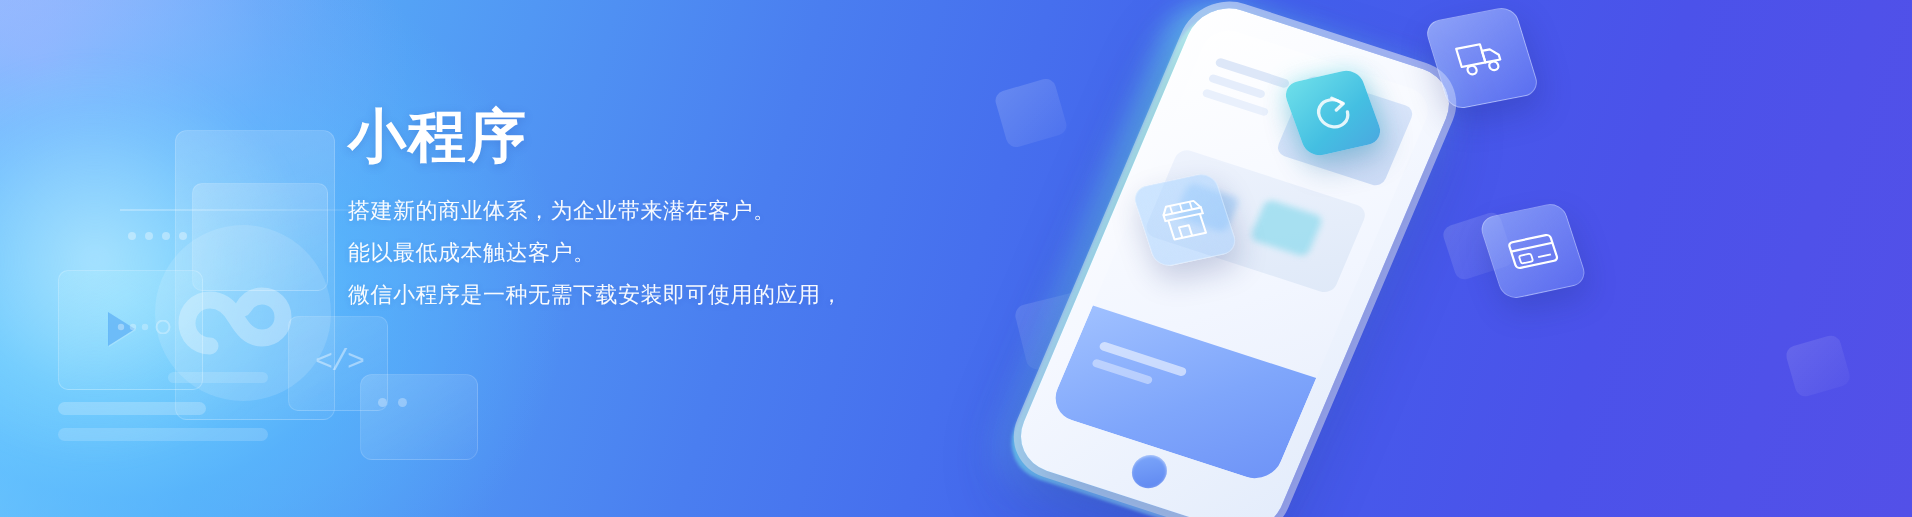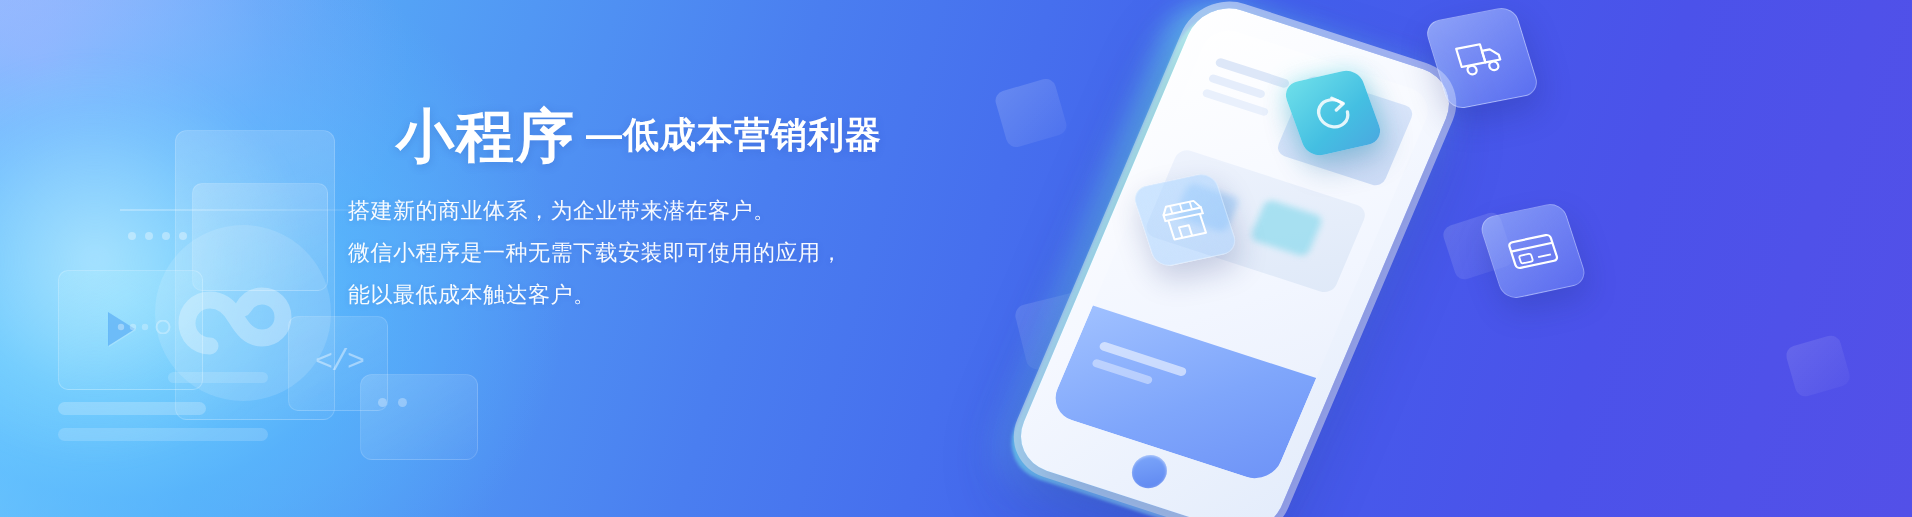--- a/index.html
+++ b/index.html
@@ -100,21 +100,20 @@
           background:linear-gradient(150deg, rgba(255,255,255,0.12), rgba(255,255,255,0.03)); }
 
   
   #copy { position:absolute; left:348px; top:106px; width:600px; }
 
   .headline { display:flex; align-items:flex-end; white-space:nowrap; }
   .h-main {
     font-size:58px; font-weight:bold; color:#ffffff; letter-spacing:2px;
     line-height:1.02;
     text-shadow:0 2px 10px rgba(30,60,160,0.22);
-    margin-left:48px;
   }
   .h-sub {
     font-size:36px; font-weight:bold; color:#ffffff; letter-spacing:1px;
     padding-left:10px; padding-bottom:5px;
     text-shadow:0 2px 8px rgba(30,60,160,0.2);
   }
 
   .body-copy { margin-top:27px;font-family:Liberation Mono, monospace; }
   .body-copy p {
     font-size:22px; color:rgba(255,255,255,0.96); line-height:42px;
@@ -258,26 +257,25 @@
 
   <div class="deco sq-a"></div>
   <div class="deco sq-b"></div>
   <div class="deco sq-c"></div>
   <div class="deco sq-d"></div>
   <div class="deco sq-e"></div>
 
   <div id="copy">
     <div class="headline">
       <span class="h-main">小程序</span>
-      <span class="h-sub">—低成本营销利器</span>
     </div>
     <div class="body-copy">
       <p>搭建新的商业体系，为企业带来潜在客户。</p>
+      <p>能以最低成本触达客户。</p>
       <p>微信小程序是一种无需下载安装即可使用的应用，</p>
-      <p>能以最低成本触达客户。</p>
     </div>
   </div>
 
   <div id="phone-wrap">
     <div class="phone-glow"></div>
     <div class="phone-edge"></div>
     <div class="phone">
       <div class="screen">
         <div class="s-l1"></div>
         <div class="s-l2"></div>

